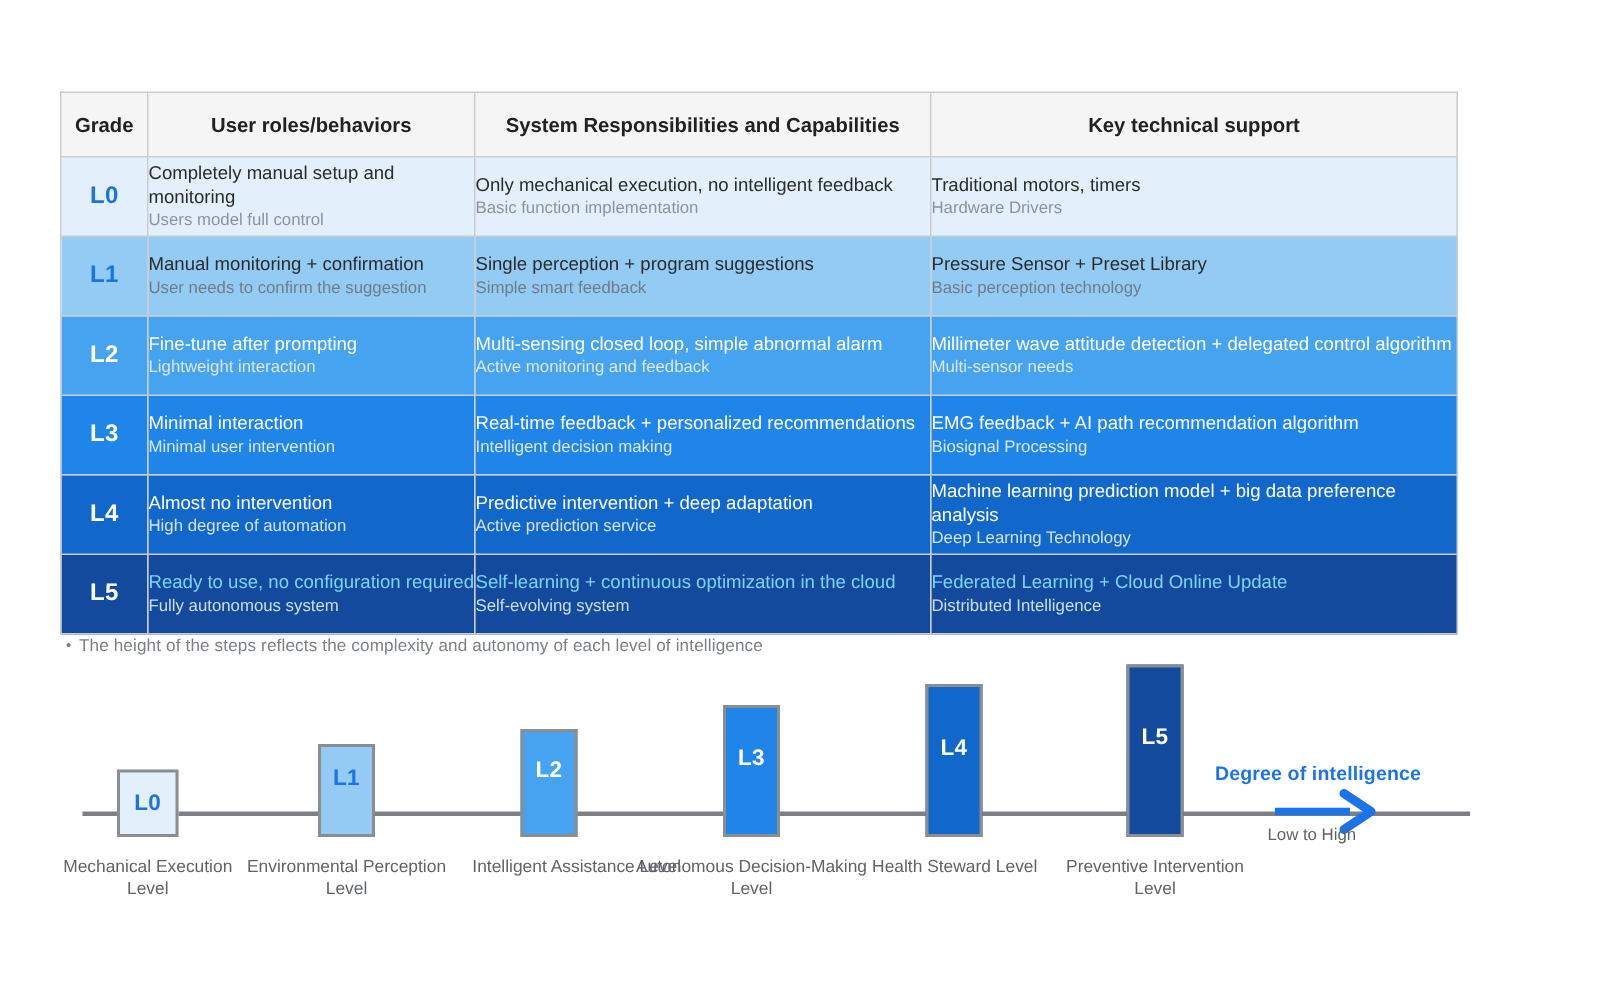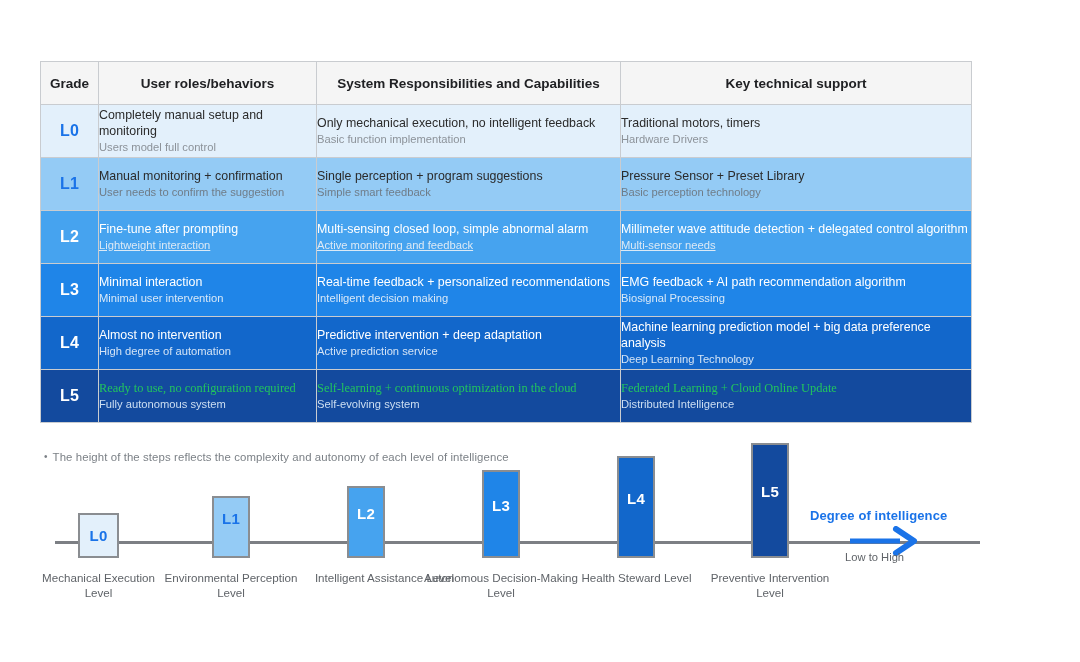--- a/index.html
+++ b/index.html
@@ -76,41 +76,41 @@
   tr.r0 .line2 { color: #8c9299; }
 
   tr.r1 td { background: #94cbf5; }
   tr.r1 .cell-grade { color: #1a73e8; }
   tr.r1 .line1 { color: #2b2b2b; }
   tr.r1 .line2 { color: #6f7c88; }
 
   tr.r2 td { background: #46a3ef; }
   tr.r2 .cell-grade { color: #ffffff; }
   tr.r2 .line1 { color: #ffffff; }
-  tr.r2 .line2 { color: #dce9f5; text-decoration: underline; }
+  tr.r2 .line2 { color: #dce9f5; }
 
   tr.r3 td { background: #1f85e8; }
   tr.r3 .cell-grade { color: #ffffff; }
   tr.r3 .line1 { color: #ffffff; }
   tr.r3 .line2 { color: #d8e8f7; }
 
   tr.r4 td { background: #1267cb; }
   tr.r4 .cell-grade { color: #ffffff; }
   tr.r4 .line1 { color: #ffffff; }
   tr.r4 .line2 { color: #d3e3f5; }
 
   tr.r5 td { background: #134a9e; }
   tr.r5 .cell-grade { color: #ffffff; }
-  tr.r5 .line1 { color: #22c55e; font-family: Liberation Serif, serif; }
+  tr.r5 .line1 { color: #7dd3fc; }
   tr.r5 .line2 { color: #cddff2; }
 
   
   #chart-note {
     position: absolute;
-    left: 44px; top: 451px;
+    left: 44px; top: 425px;
     font-size: 11.4px;
     color: #7b8086;
     letter-spacing: .1px;
   }
   #chart-note .bullet { margin-right: 5px; font-size: 10px; vertical-align: 1px; }
 
   
   #step-chart {
     position: absolute;
     left: 0; top: 430px;

